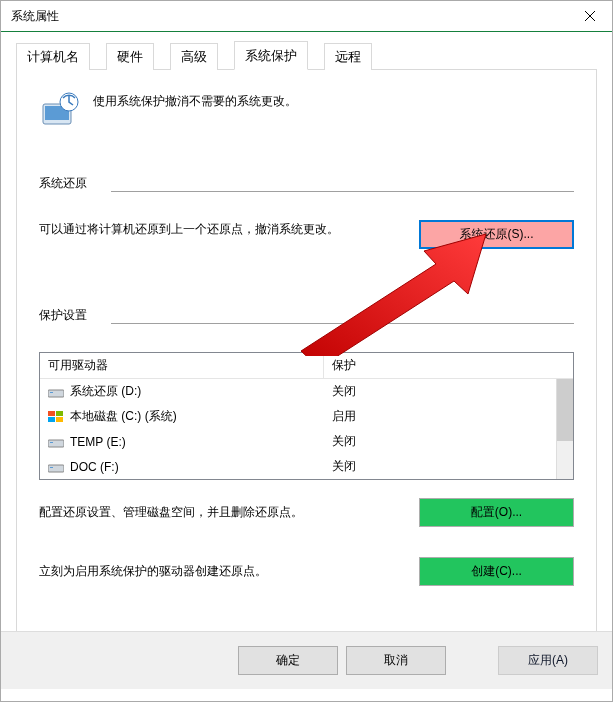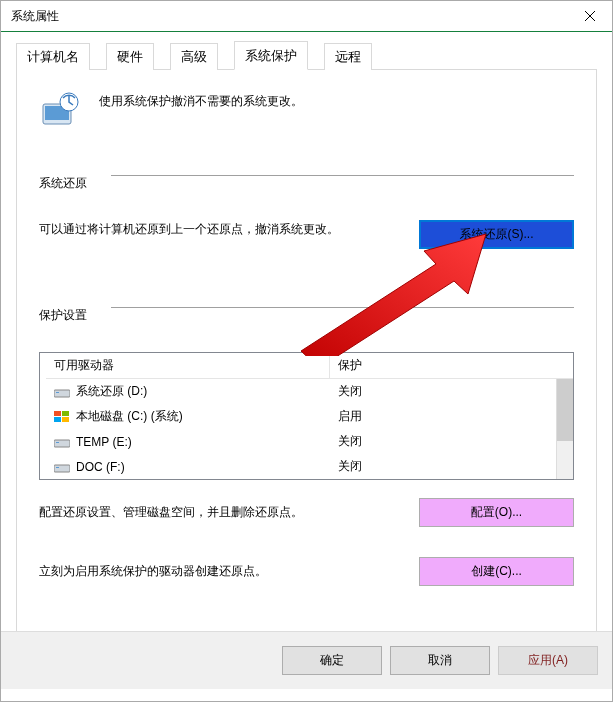--- a/index.html
+++ b/index.html
@@ -55,63 +55,63 @@
       padding-top: 5px;
       margin-top: -2px;
     }
     .tab-panel {
       border: 1px solid #d9d9d9;
       border-top: none;
       padding: 20px 22px 22px 22px;
     }
     .intro-row { display: flex; align-items: flex-start; gap: 14px; margin-bottom: 45px; }
     .shield-icon { width: 40px; height: 40px; flex-shrink: 0; }
-    .intro-text { padding-top: 3px; font-size: 12px; margin-left: 6px; }
+    .intro-text { padding-top: 3px; font-size: 12px; }
     .section-header {
       display: flex;
-      align-items: flex-start;
+      align-items: flex-end;
       gap: 24px;
       margin-bottom: 28px;
     }
     .section-title { font-size: 12px; white-space: nowrap; }
     .section-line { flex: 1; height: 1px; background: #a0a0a0; }
     .restore-row {
       display: flex;
       justify-content: space-between;
       align-items: flex-start;
       gap: 44px;
       margin-bottom: 58px;
     }
     .restore-text { font-size: 12px; line-height: 1.6; flex:1; }
     .win-button {
       border: 1px solid #adadad;
-      background: #f0abfc;
+      background: #22c55e;
       padding: 5px 0;
       font-size: 12px;
       font-family: inherit;
       cursor: pointer;
       width: 155px;
       text-align: center;
     }
     .win-button.highlight {
       border: 2px solid #0078d7;
       padding: 4px 0;
-      background: #1d4ed8;
+      background: #fca5a5;
     }
     .win-button.disabled {
-      color: #7f1d1d;
+      color: #0f172a;
       border-color: #ccc;
       background: #efefef;
       cursor: default;
+      margin-left: 44px;
     }
     .drive-table {
       border: 1px solid #828790;
       margin-bottom: 18px;
       position: relative;
-      padding-left: 6px;
     }
     .drive-header {
       display: flex;
       background: #fff;
       border-bottom: 1px solid #e5e5e5;
       font-size: 12px;
     }
     .drive-header .col1 { width: 284px; padding: 4px 8px; border-right: 1px solid #e5e5e5;}
     .drive-header .col2 { flex: 1; padding: 4px 8px; }
     .drive-body { position: relative; }

